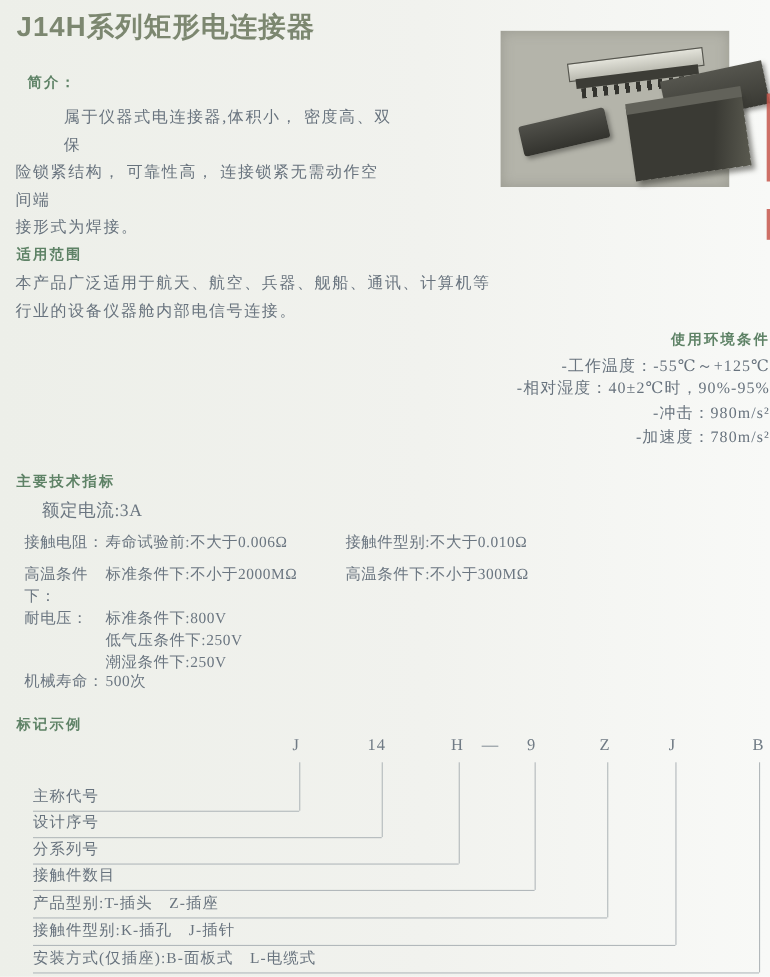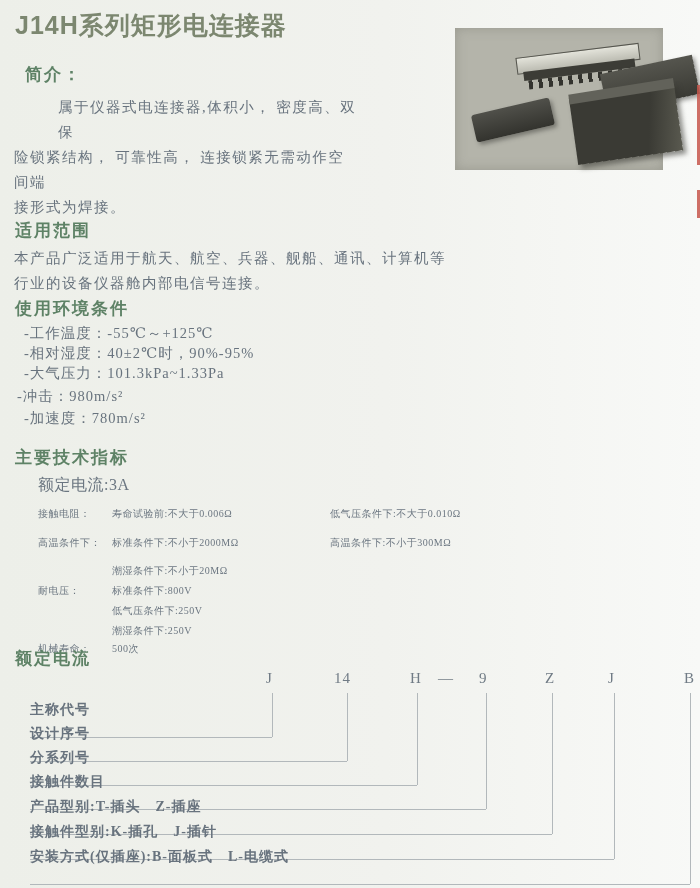--- a/index.html
+++ b/index.html
@@ -9,38 +9,38 @@
     font-family:"Liberation Serif","DejaVu Serif",serif;
     color:#6b7681;
   }
   
   .title{
     margin:12px 0 0 15px;font-family:"Liberation Sans","DejaVu Sans",sans-serif;
     font-weight:bold;font-size:25px;line-height:26px;color:#7c8770;letter-spacing:1px;
   }
   .sec-h{
     font-family:"Liberation Sans","DejaVu Sans",sans-serif;font-weight:bold;
-    font-size:17px;line-height:22px;color:#5e8266;letter-spacing:2px;margin:0 0 0 15px;
+    font-size:13px;line-height:22px;color:#5e8266;letter-spacing:2px;margin:0 0 0 15px;
   }
   .h-intro{margin-top:26px;margin-left:25px;}
   .h-scope{margin-top:0;}
-  .h-env{margin-top:2px;}
+  .h-env{margin-top:2px;text-align:right;}
   .h-spec{margin-top:19px;}
   
   .bodyline{font-size:14.5px;line-height:25px;letter-spacing:1.5px;margin-left:14px;color:#68737e;}
   .intro-block{margin-top:9px;width:360px;}
   .intro-block .first{padding-left:44px;}
   .scope-block{margin-top:4px;line-height:26px;}
   .env-list{margin-top:3px;}
-  .env-list .bodyline{margin-left:24px;line-height:20px;letter-spacing:1px;}
+  .env-list .bodyline{margin-left:24px;line-height:20px;letter-spacing:1px;text-align:right;}
   .env-list .gap1{margin-top:3px;margin-left:17px;}
   .env-list .gap2{margin-top:2px;}
   
   .spec-rated{margin:6px 0 0 38px;font-size:16px;line-height:20px;letter-spacing:.5px;}
-  .spec-row{display:flex;margin-left:38px;font-size:10px;line-height:20px;letter-spacing:.5px;}
+  .spec-row{display:flex;margin-left:22px;font-size:14px;line-height:20px;letter-spacing:.5px;}
   .spec-row .lab{width:74px;flex:none;}
   .spec-row .c1{width:218px;flex:none;}
   .mt9{margin-top:9px;} .mt8{margin-top:8px;} .mtm{margin-top:-2px;}
   
   .photo{
     position:absolute;left:455px;top:28px;width:208px;height:142px;
     background:#b4b4aa;box-shadow:inset 0 0 12px rgba(120,120,110,.45);
   }
   .photo .p-top{position:absolute;left:62px;top:22px;width:128px;height:34px;transform:rotate(-7deg);}
   .photo .p-top .bar{position:absolute;left:0;top:0;width:122px;height:15px;background:linear-gradient(#e3e3da,#b9b9af);border:1px solid #55554e;}
@@ -53,21 +53,21 @@
     background:linear-gradient(#55554e,#3a3a34);box-shadow:2px 3px 4px rgba(60,60,55,.5);}
   .photo .p-block{position:absolute;left:118px;top:62px;width:106px;height:68px;transform:rotate(-8deg);
     background:linear-gradient(100deg,#3a3a34 70%,#5a5a50 100%);box-shadow:3px 4px 5px rgba(55,55,50,.55);}
   .photo .p-block .lid{position:absolute;left:0;top:-4px;width:100%;height:10px;background:#62625a;transform:rotate(-1deg);}
   
   .marking{position:absolute;left:0;top:645px;width:700px;height:243px;}
   .marking .sec-h{margin-top:3px;}
   .code-letter{position:absolute;top:25px;font-size:15px;color:#707b85;letter-spacing:1px;}
   .mv{position:absolute;width:1px;background:#b2b8bb;}
   .mrow{position:absolute;left:30px;border-bottom:1px solid #b2b8bb;height:18px;}
-  .mrow span{position:absolute;left:0;bottom:18px;font-size:14px;letter-spacing:1px;color:#68737e;white-space:nowrap;font-weight:bold;}
+  .mrow span{position:absolute;left:0;bottom:4px;font-size:14px;letter-spacing:1px;color:#68737e;white-space:nowrap;}
   
   .edge-red{position:absolute;width:3px;background:#c7574c;opacity:.85;}
 </style>
 </head>
 <body>
 
 <div class="page">
 
   <h1 class="title">J14H系列矩形电连接器</h1>
 
@@ -97,61 +97,56 @@
   <h2 class="sec-h h-scope">适用范围</h2>
   <div class="scope-block">
     <div class="bodyline">本产品广泛适用于航天、航空、兵器、舰船、通讯、计算机等</div>
     <div class="bodyline">行业的设备仪器舱内部电信号连接。</div>
   </div>
 
   <h2 class="sec-h h-env">使用环境条件</h2>
   <div class="env-list">
     <div class="bodyline">-工作温度：-55℃～+125℃</div>
     <div class="bodyline">-相对湿度：40±2℃时，90%-95%</div>
-    <div class="bodyline">-大气压力：101.3kPa~1.33Pa</div>
     <div class="bodyline gap1">-冲击：980m/s²</div>
     <div class="bodyline gap2">-加速度：780m/s²</div>
   </div>
 
   <h2 class="sec-h h-spec">主要技术指标</h2>
   <div class="spec-rated">额定电流:3A</div>
 
   <div class="spec-row mt9">
     <span class="lab">接触电阻：</span>
     <span class="c1">寿命试验前:不大于0.006Ω</span>
-    <span class="c2">低气压条件下:不大于0.010Ω</span>
+    <span class="c2">接触件型别:不大于0.010Ω</span>
   </div>
   <div class="spec-row mt9">
     <span class="lab">高温条件下：</span>
     <span class="c1">标准条件下:不小于2000MΩ</span>
     <span class="c2">高温条件下:不小于300MΩ</span>
-  </div>
-  <div class="spec-row mt8">
-    <span class="lab"></span>
-    <span class="c1">潮湿条件下:不小于20MΩ</span>
   </div>
   <div class="spec-row">
     <span class="lab">耐电压：</span>
     <span class="c1">标准条件下:800V</span>
   </div>
   <div class="spec-row">
     <span class="lab"></span>
     <span class="c1">低气压条件下:250V</span>
   </div>
   <div class="spec-row">
     <span class="lab"></span>
     <span class="c1">潮湿条件下:250V</span>
   </div>
   <div class="spec-row mtm">
     <span class="lab">机械寿命：</span>
     <span class="c1">500次</span>
   </div>
 
   <div class="marking">
-    <h2 class="sec-h">额定电流</h2>
+    <h2 class="sec-h">标记示例</h2>
 
     <span class="code-letter" style="left:266px;">J</span>
     <span class="code-letter" style="left:334px;">14</span>
     <span class="code-letter" style="left:410px;">H</span>
     <span class="code-letter" style="left:438px;">—</span>
     <span class="code-letter" style="left:479px;">9</span>
     <span class="code-letter" style="left:545px;">Z</span>
     <span class="code-letter" style="left:608px;">J</span>
     <span class="code-letter" style="left:684px;">B</span>
 

